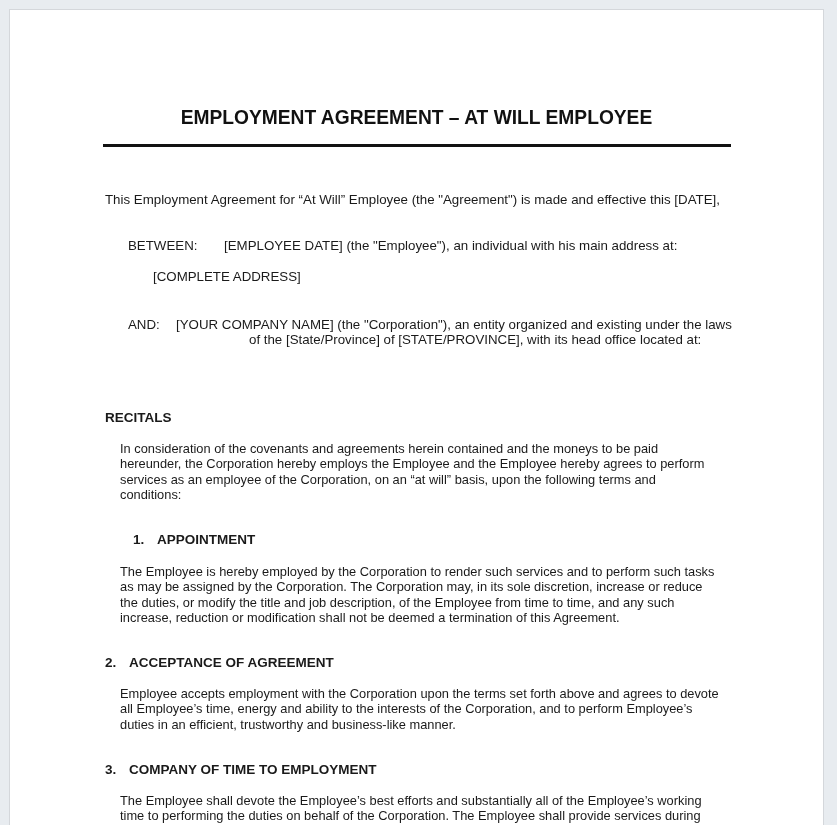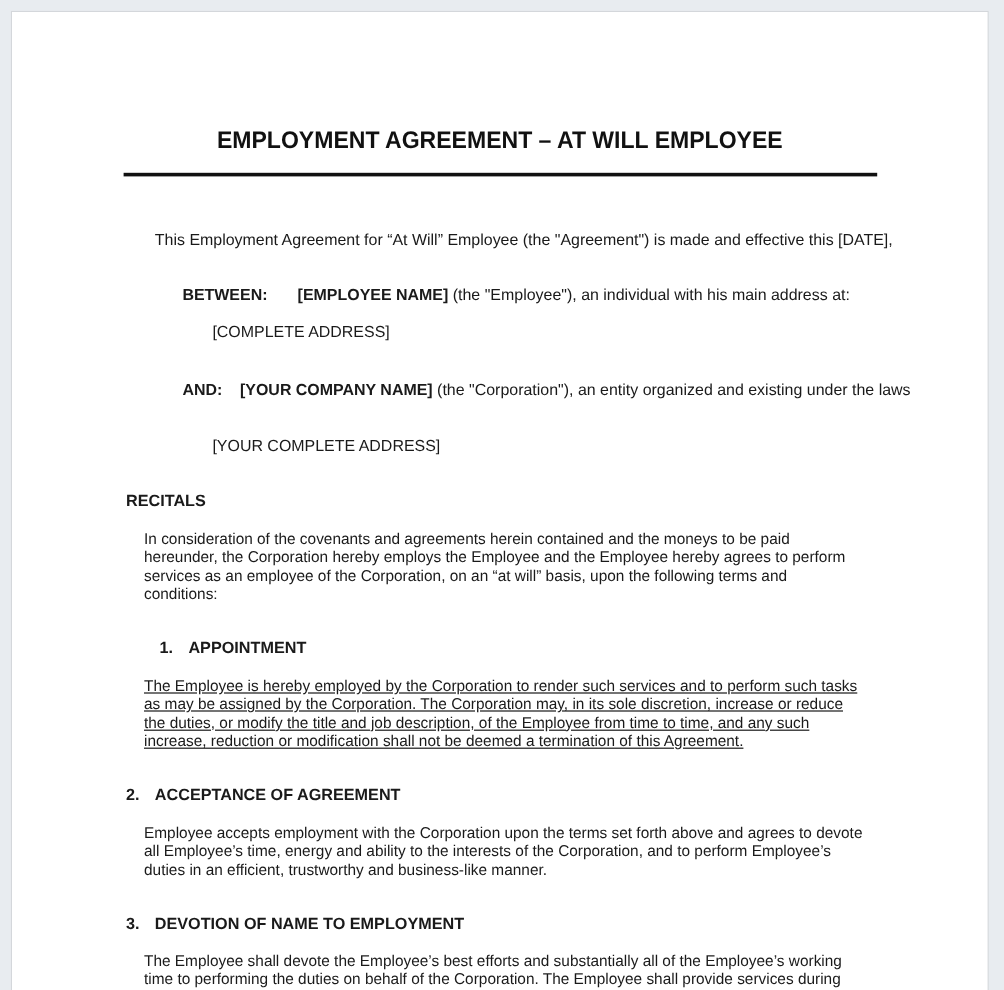--- a/index.html
+++ b/index.html
@@ -41,23 +41,22 @@
       width: 628px;
       height: 3px;
       background: #111;
     }
     .txt {
       position: absolute;
       font-size: 13.3px;
       line-height: 15.5px;
       white-space: nowrap;
       transform-origin: left top;
-      margin-left: 24px;
     }
-    .b { font-weight: bold; padding-left: 23px; }
+    .b { font-weight: normal; padding-left: 23px; }
     .para {
       position: absolute;
       left: 90px;
       width: 640px;
       font-size: 13px;
       line-height: 15.4px;
       transform-origin: left top;
       margin-left: 16px;
     }
     .para span { display: block; white-space: nowrap; }
@@ -75,58 +74,58 @@
 
 <div class="page">
 
   <div class="doc-title">EMPLOYMENT AGREEMENT – AT WILL EMPLOYEE</div>
   <div class="title-rule"></div>
 
   <div class="txt" style="left:95px; top:182px;">This Employment Agreement for “At Will” Employee (the "Agreement") is made and effective this [DATE],</div>
 
   <div class="txt b" style="left:95px; top:228px;">BETWEEN:</div>
   <div class="txt" style="left:191px; top:228px;">
-    <span class="b">[EMPLOYEE NAME]</span><span> (the "Employee"), an individual with his main address at:</span>
+    <span class="b">[EMPLOYEE DATE]</span><span> (the "Employee"), an individual with his main address at:</span>
   </div>
   <div class="txt" style="left:143px; top:259px;">[COMPLETE ADDRESS]</div>
 
   <div class="txt b" style="left:95px; top:307px;">AND:</div>
   <div class="txt" style="left:143px; top:307px;">
     <span class="b">[YOUR COMPANY NAME]</span><span> (the "Corporation"), an entity organized and existing under the laws</span>
   </div>
-  <div class="txt" style="left:143px; top:354px;">[YOUR COMPLETE ADDRESS]</div>
+  <div class="txt" style="left:239px; top:322px;">of the [State/Province] of [STATE/PROVINCE], with its head office located at:</div>
 
   <div class="heading" style="top:400px;">RECITALS</div>
   <div class="para" style="top:431px;">
     <span style="transform: scaleX(0.9875);">In consideration of the covenants and agreements herein contained and the moneys to be paid</span>
     <span style="transform: scaleX(0.9875);">hereunder, the Corporation hereby employs the Employee and the Employee hereby agrees to perform</span>
     <span style="transform: scaleX(0.9875);">services as an employee of the Corporation, on an “at will” basis, upon the following terms and</span>
     <span style="transform: scaleX(0.9875);">conditions:</span>
   </div>
 
   <div class="heading" style="top:522px;margin-left:28px;">
     <span class="num">1.</span><span>APPOINTMENT</span>
   </div>
-  <div class="para" style="top:554px;text-decoration:underline;">
+  <div class="para" style="top:554px;">
     <span style="transform: scaleX(0.9875);">The Employee is hereby employed by the Corporation to render such services and to perform such tasks</span>
     <span style="transform: scaleX(0.9875);">as may be assigned by the Corporation. The Corporation may, in its sole discretion, increase or reduce</span>
     <span style="transform: scaleX(0.9875);">the duties, or modify the title and job description, of the Employee from time to time, and any such</span>
     <span style="transform: scaleX(0.9875);">increase, reduction or modification shall not be deemed a termination of this Agreement.</span>
   </div>
 
   <div class="heading" style="top:645px;">
     <span class="num">2.</span><span>ACCEPTANCE OF AGREEMENT</span>
   </div>
   <div class="para" style="top:676px;">
     <span style="transform: scaleX(0.9875);">Employee accepts employment with the Corporation upon the terms set forth above and agrees to devote</span>
     <span style="transform: scaleX(0.9875);">all Employee’s time, energy and ability to the interests of the Corporation, and to perform Employee’s</span>
     <span style="transform: scaleX(0.9875);">duties in an efficient, trustworthy and business-like manner.</span>
   </div>
 
   <div class="heading" style="top:752px;">
-    <span class="num">3.</span><span>DEVOTION OF NAME TO EMPLOYMENT</span>
+    <span class="num">3.</span><span>COMPANY OF TIME TO EMPLOYMENT</span>
   </div>
   <div class="para" style="top:783px;">
     <span style="transform: scaleX(0.9875);">The Employee shall devote the Employee’s best efforts and substantially all of the Employee’s working</span>
     <span style="transform: scaleX(0.9875);">time to performing the duties on behalf of the Corporation. The Employee shall provide services during</span>
   </div>
 
 </div>
 
 </body></html>

